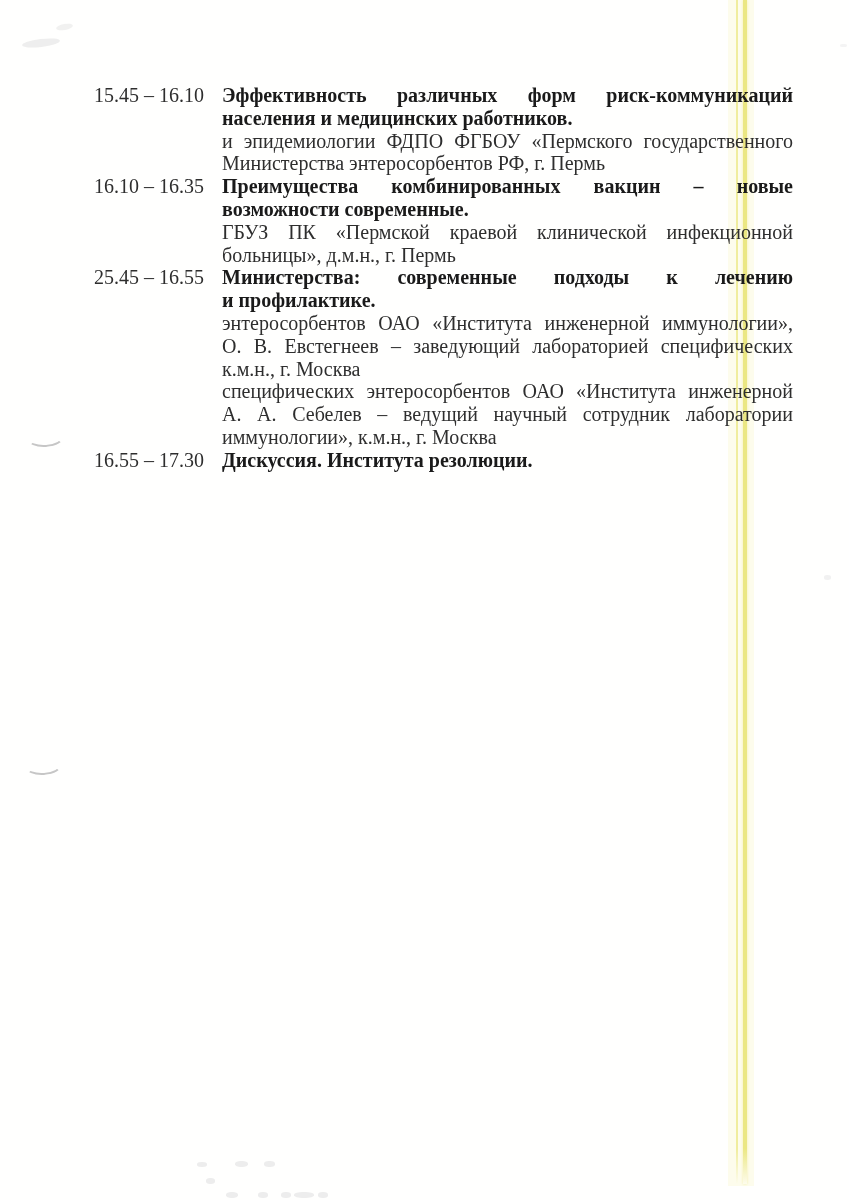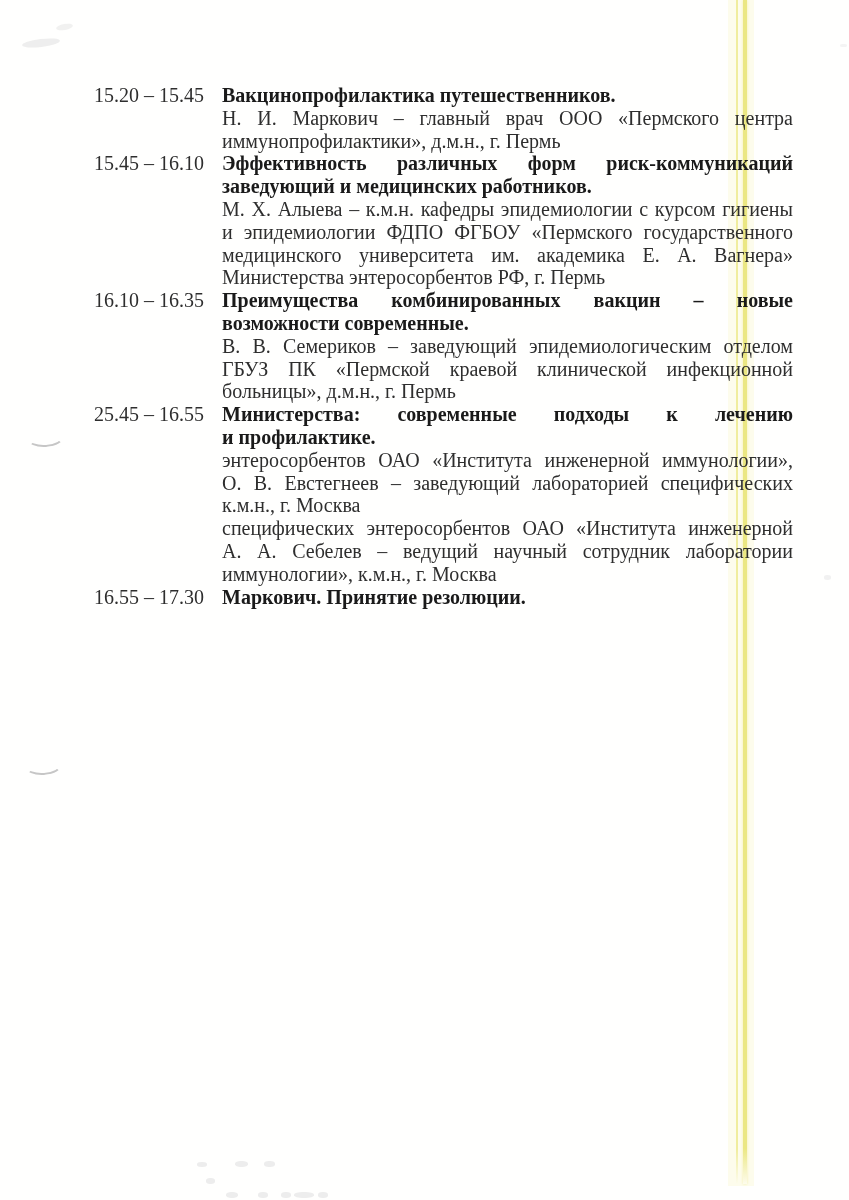--- a/index.html
+++ b/index.html
@@ -106,62 +106,51 @@
   <div class="speck sp-b3"></div>
   <div class="speck sp-b4"></div>
   <div class="speck sp-b5"></div>
   <div class="speck sp-b6"></div>
   <div class="speck sp-b7"></div>
   <div class="speck sp-b8"></div>
   <div class="speck sp-b9"></div>
 
   <div class="schedule" id="schedule">
       <div class="row">
-        <div class="time">15.20 – 15.45</div>
-        <div class="content">
-          <div class="line bold last">Вакцинопрофилактика путешественников.</div>
-          <div class="line just">Н.&nbsp;И.&nbsp;Маркович&nbsp;–&nbsp;главный врач ООО «Пермского центра</div>
-          <div class="line last">иммунопрофилактики», д.м.н., г. Пермь</div>
-        </div>
-      </div>
-      <div class="row">
         <div class="time">15.45 – 16.10</div>
         <div class="content">
           <div class="line bold just">Эффективность различных форм риск-коммуникаций</div>
-          <div class="line bold last">заведующий и медицинских работников.</div>
-          <div class="line just">М.&nbsp;Х.&nbsp;Алыева&nbsp;–&nbsp;к.м.н. кафедры эпидемиологии с курсом гигиены</div>
+          <div class="line bold last">населения и медицинских работников.</div>
           <div class="line just">и эпидемиологии ФДПО ФГБОУ «Пермского государственного</div>
-          <div class="line just">медицинского университета им. академика Е.&nbsp;А.&nbsp;Вагнера»</div>
           <div class="line last">Министерства энтеросорбентов РФ, г. Пермь</div>
         </div>
       </div>
       <div class="row">
         <div class="time">16.10 – 16.35</div>
         <div class="content">
           <div class="line bold just">Преимущества комбинированных вакцин – новые</div>
           <div class="line bold last">возможности современные.</div>
-          <div class="line just">В.&nbsp;В.&nbsp;Семериков&nbsp;–&nbsp;заведующий эпидемиологическим отделом</div>
           <div class="line just">ГБУЗ ПК «Пермской краевой клинической инфекционной</div>
           <div class="line last">больницы», д.м.н., г. Пермь</div>
         </div>
       </div>
       <div class="row">
         <div class="time">25.45 – 16.55</div>
         <div class="content">
           <div class="line bold just">Министерства: современные подходы к лечению</div>
           <div class="line bold last">и профилактике.</div>
           <div class="line just">энтеросорбентов ОАО «Института инженерной иммунологии»,</div>
           <div class="line just">О.&nbsp;В. Евстегнеев&nbsp;–&nbsp;заведующий лабораторией специфических</div>
           <div class="line last">к.м.н., г. Москва</div>
           <div class="line just">специфических энтеросорбентов ОАО «Института инженерной</div>
           <div class="line just">А.&nbsp;А.&nbsp;Себелев&nbsp;–&nbsp;ведущий научный сотрудник лаборатории</div>
           <div class="line last">иммунологии», к.м.н., г. Москва</div>
         </div>
       </div>
       <div class="row">
         <div class="time">16.55 – 17.30</div>
         <div class="content">
-          <div class="line bold last">Маркович. Принятие резолюции.</div>
+          <div class="line bold last">Дискуссия. Института резолюции.</div>
         </div>
       </div>
     </div>
 
 </div>
 
 </body></html>

